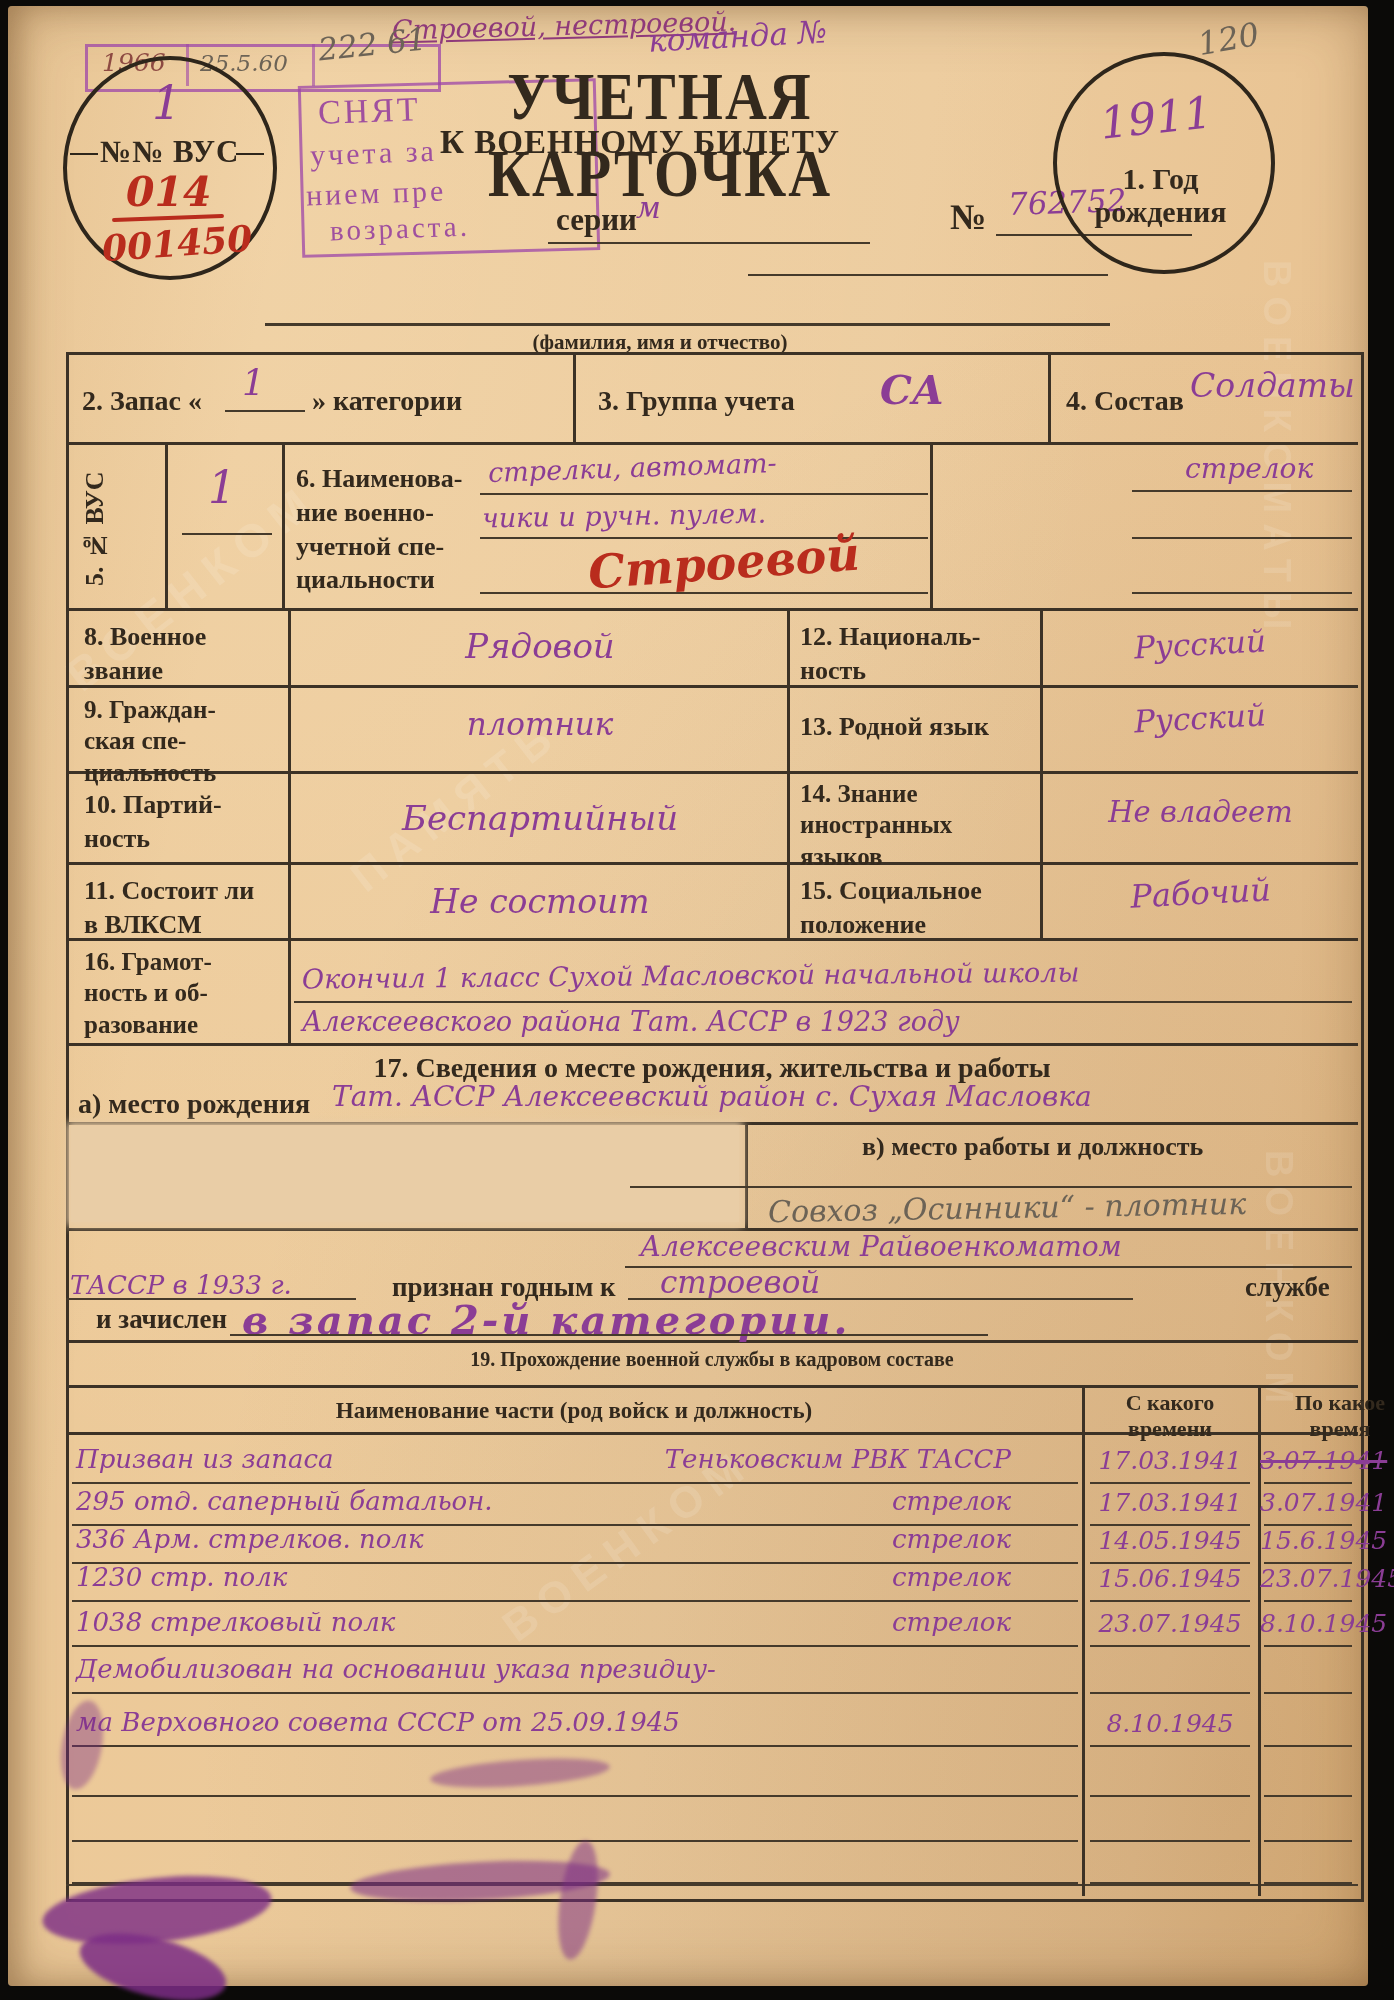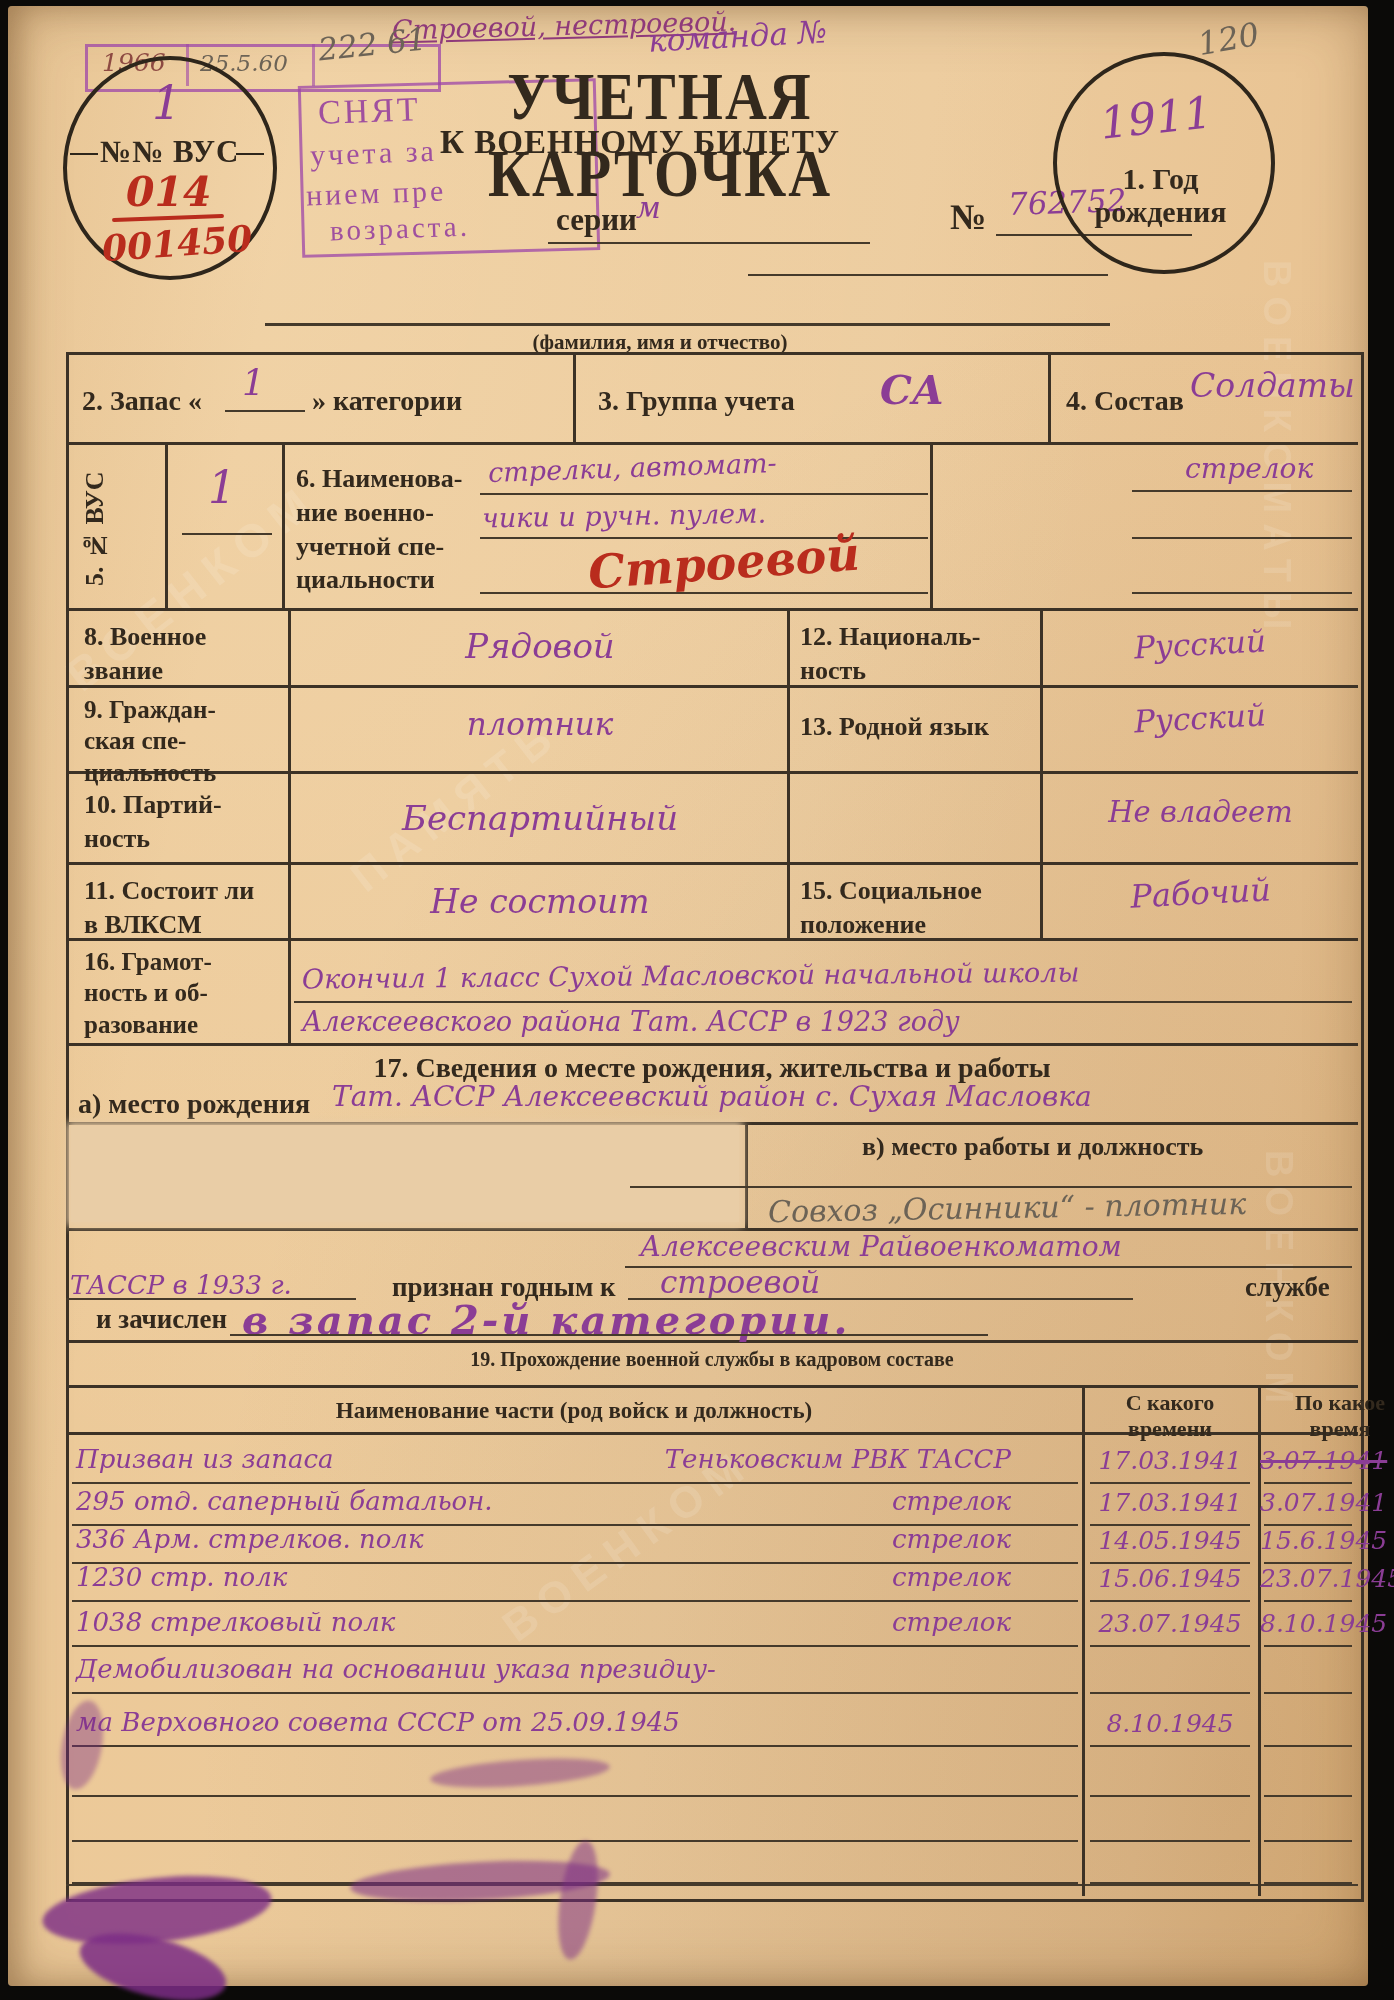--- a/index.html
+++ b/index.html
@@ -153,20 +153,23 @@
   <div class="abs print pre" style="left:84px;top:694px;font-size:25px;line-height:1.25;">9. Граждан-
 ская спе-
 циальность</div>
   <div class="abs hw ctr" style="left:340px;top:706px;width:400px;font-size:31px;">плотник</div>
   <div class="abs print" style="left:800px;top:712px;font-size:26px;">13. Родной язык</div>
   <div class="abs hw ctr" style="left:1050px;top:700px;width:300px;font-size:31px;transform:rotate(-3deg);">Русский</div>
 
   <div class="abs print pre" style="left:84px;top:788px;font-size:26px;line-height:1.3;">10. Партий-
 ность</div>
   <div class="abs hw ctr" style="left:320px;top:798px;width:440px;font-size:34px;">Беспартийный</div>
+  <div class="abs print pre" style="left:800px;top:778px;font-size:25px;line-height:1.25;">14. Знание
+иностранных
+языков</div>
   <div class="abs hw ctr" style="left:1048px;top:795px;width:305px;font-size:29px;">Не владеет</div>
 
   <div class="abs print pre" style="left:84px;top:874px;font-size:26px;line-height:1.3;">11. Состоит ли
 в ВЛКСМ</div>
   <div class="abs hw ctr" style="left:330px;top:882px;width:420px;font-size:33px;">Не состоит</div>
   <div class="abs print pre" style="left:800px;top:874px;font-size:26px;line-height:1.3;">15. Социальное
 положение</div>
   <div class="abs hw ctr" style="left:1048px;top:874px;width:305px;font-size:32px;transform:rotate(-3deg);">Рабочий</div>
 
   <div class="abs print pre" style="left:84px;top:946px;font-size:25px;line-height:1.25;">16. Грамот-

